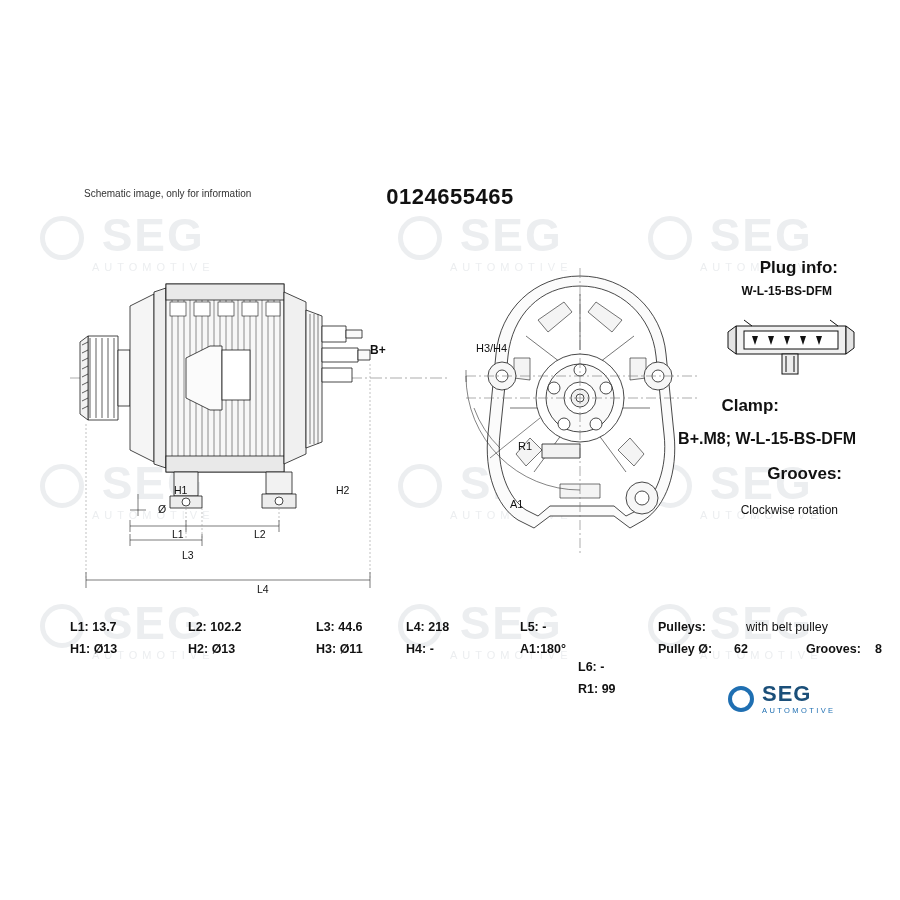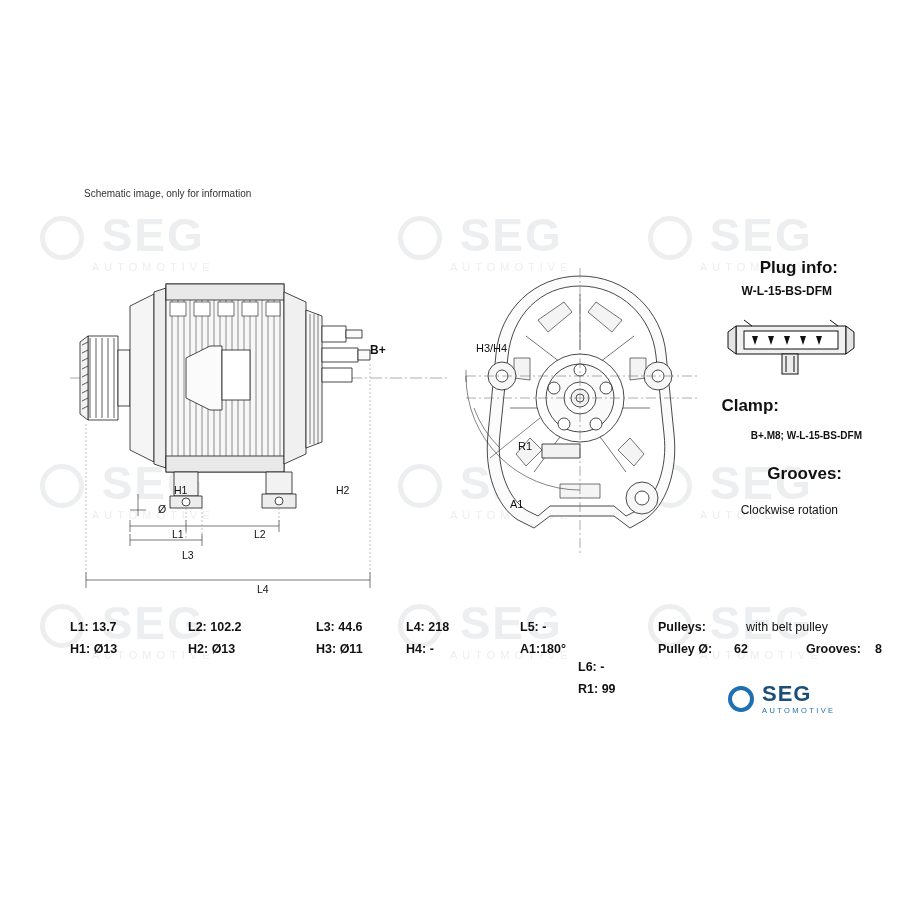--- a/index.html
+++ b/index.html
@@ -99,23 +99,23 @@
   .clamp-title {
     position: absolute;
     right: 121px;
     top: 396px;
     font-size: 17px;
     font-weight: 700;
     white-space: nowrap;
   }
   .clamp-value {
     position: absolute;
-    right: 38px;
+    right: 44px;
     top: 430px;
-    font-size: 10px;
+    font-size: 16px;
     font-weight: 600;
     white-space: nowrap;
     margin-left: 48px;
   }
   .rotation-title {
     position: absolute;
     right: 58px;
     top: 464px;
     font-size: 17px;
     font-weight: 700;
@@ -279,20 +279,21 @@
     <div class="wm-word">SEG</div>
     <div class="wm-sub">AUTOMOTIVE</div>
   </div>
   <div class="wm" style="left:700px; top:600px;">
     <div class="wm-ring"></div>
     <div class="wm-word">SEG</div>
     <div class="wm-sub">AUTOMOTIVE</div>
   </div>
 
   <div class="schematic-note">Schematic image, only for information</div>
+  <div class="part-number">0124655465</div>
 
   <svg class="dwg-left" viewBox="0 0 380 350">
     <g fill="none" stroke="#1a1a1a" stroke-width="0.8">
 
       <line x1="0" y1="120" x2="380" y2="120" stroke="#777" stroke-dasharray="12 3 2 3" stroke-width="0.6"></line>
 
       <path d="M18 78 L48 78 L48 162 L18 162 Z" fill="#ffffff"></path>
       <path d="M10 84 L18 78 L18 162 L10 156 Z" fill="#f2f2f2"></path>
       <g stroke-width="0.7">
         <path d="M18 84 L12 87"></path>

